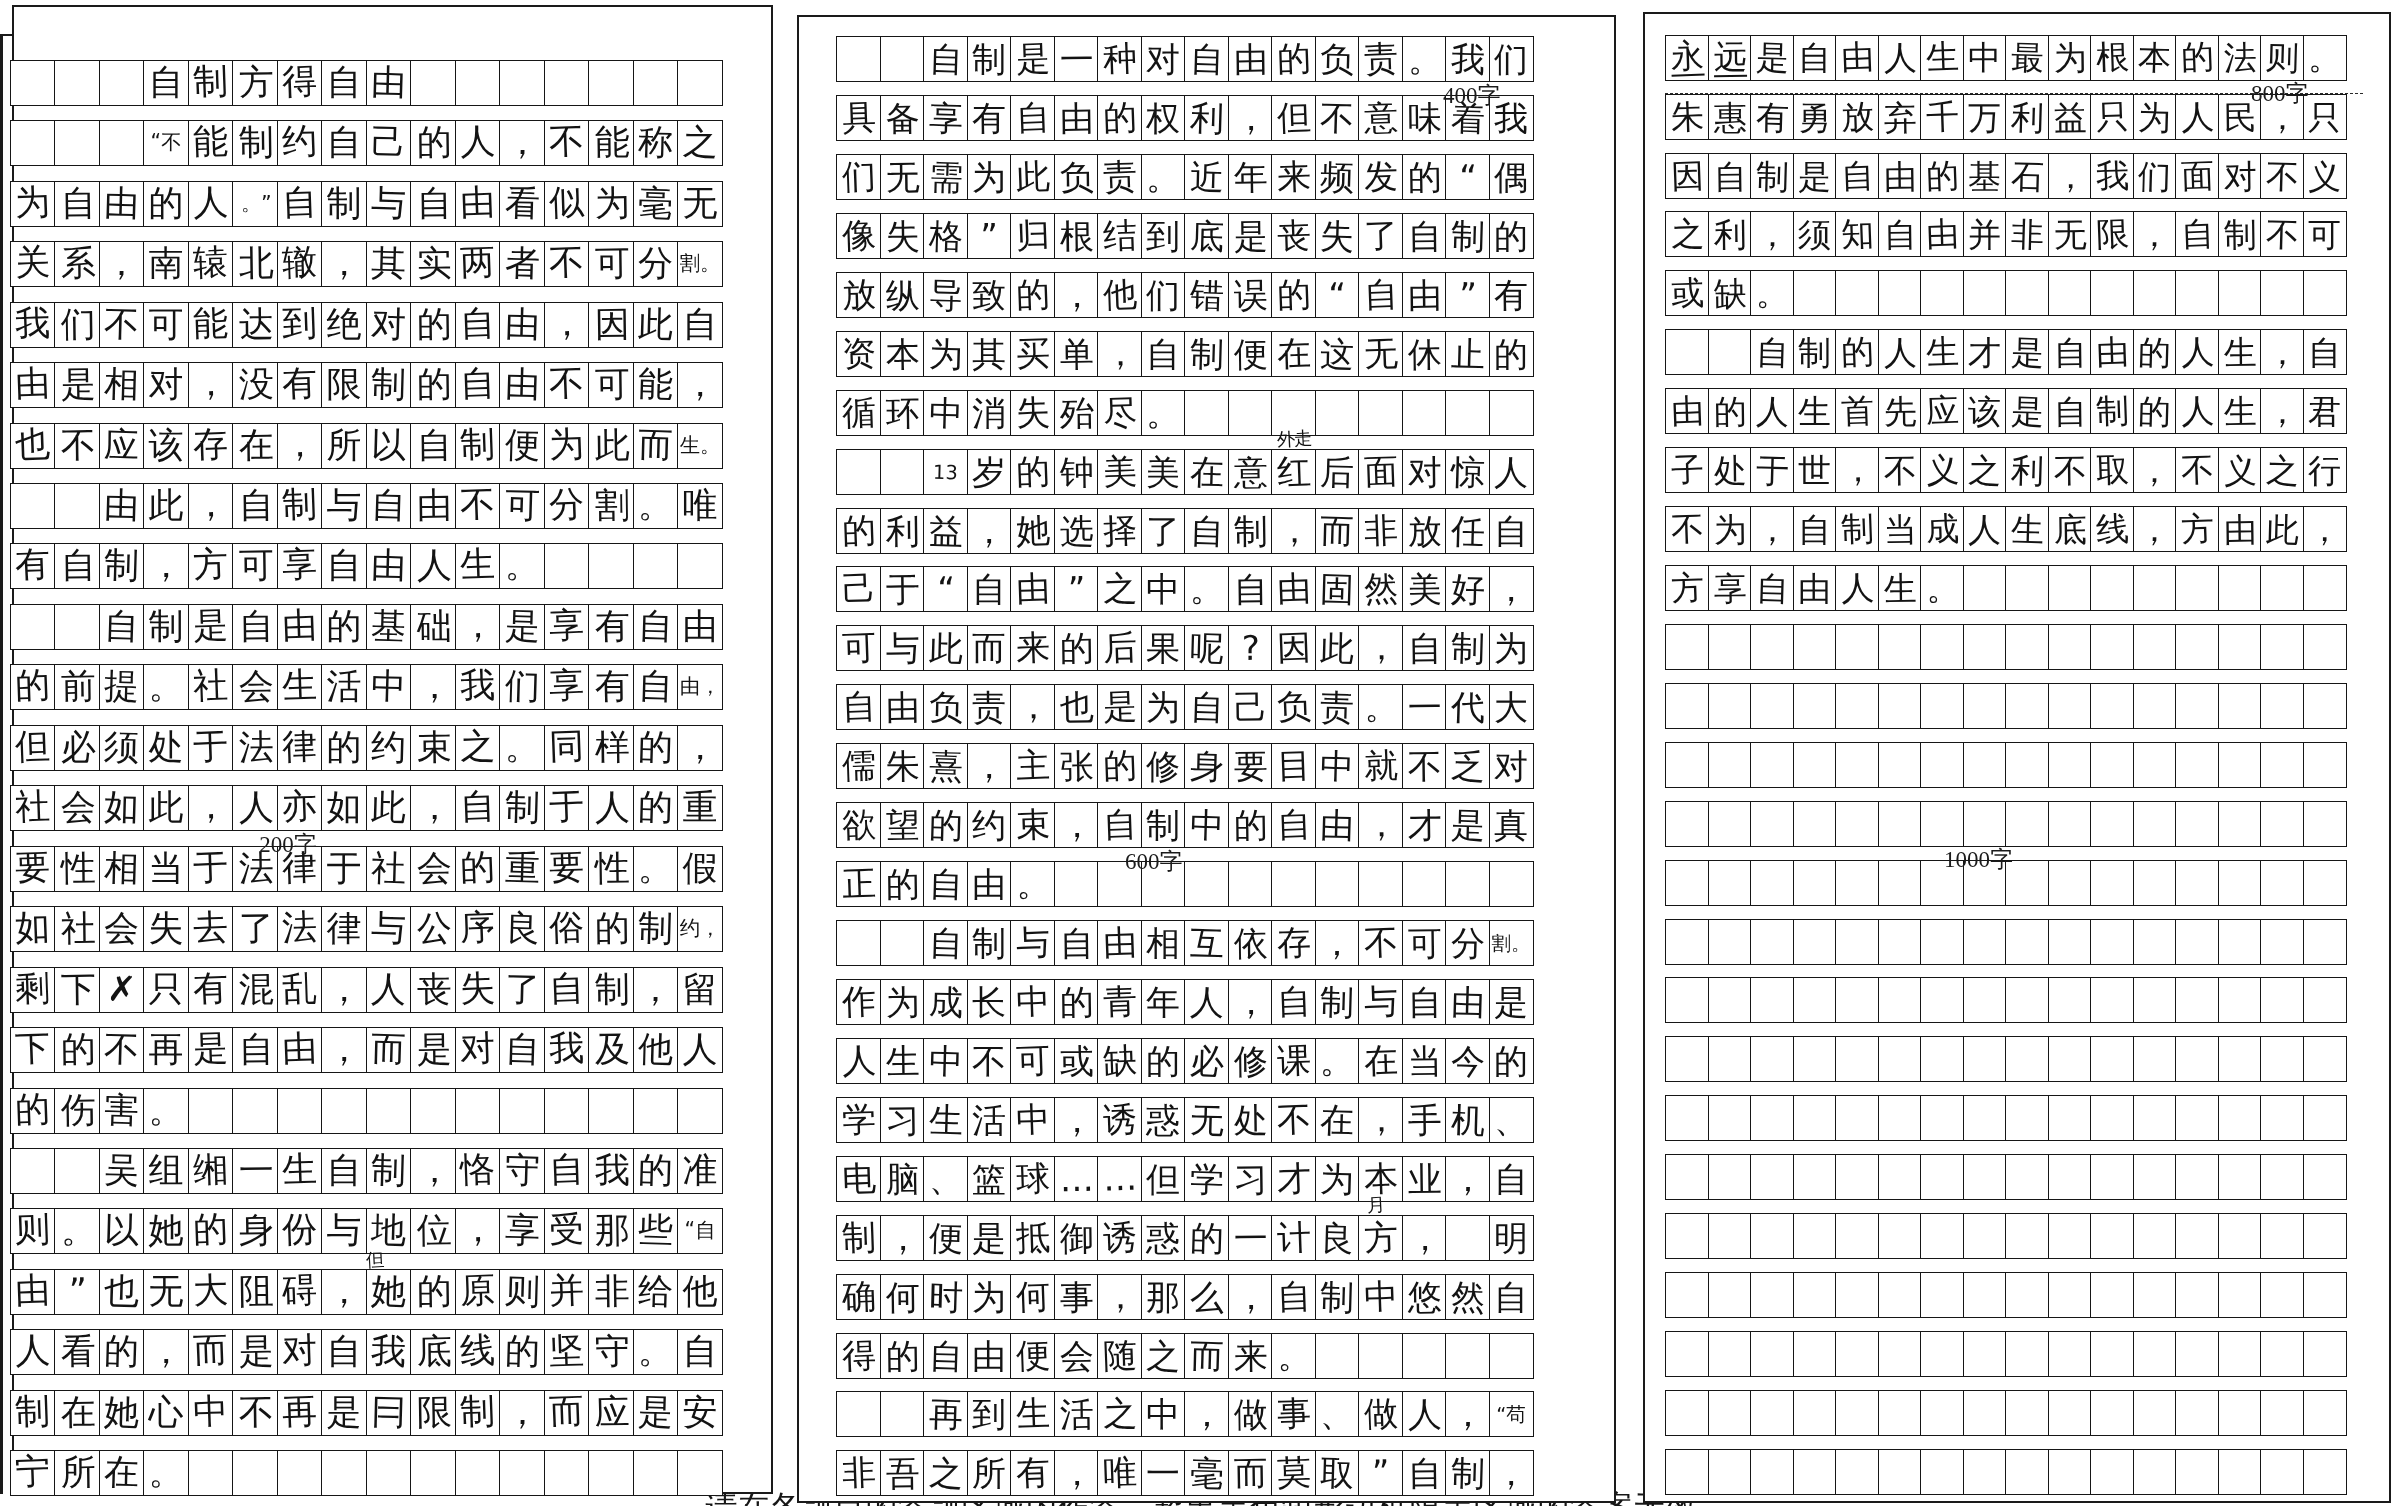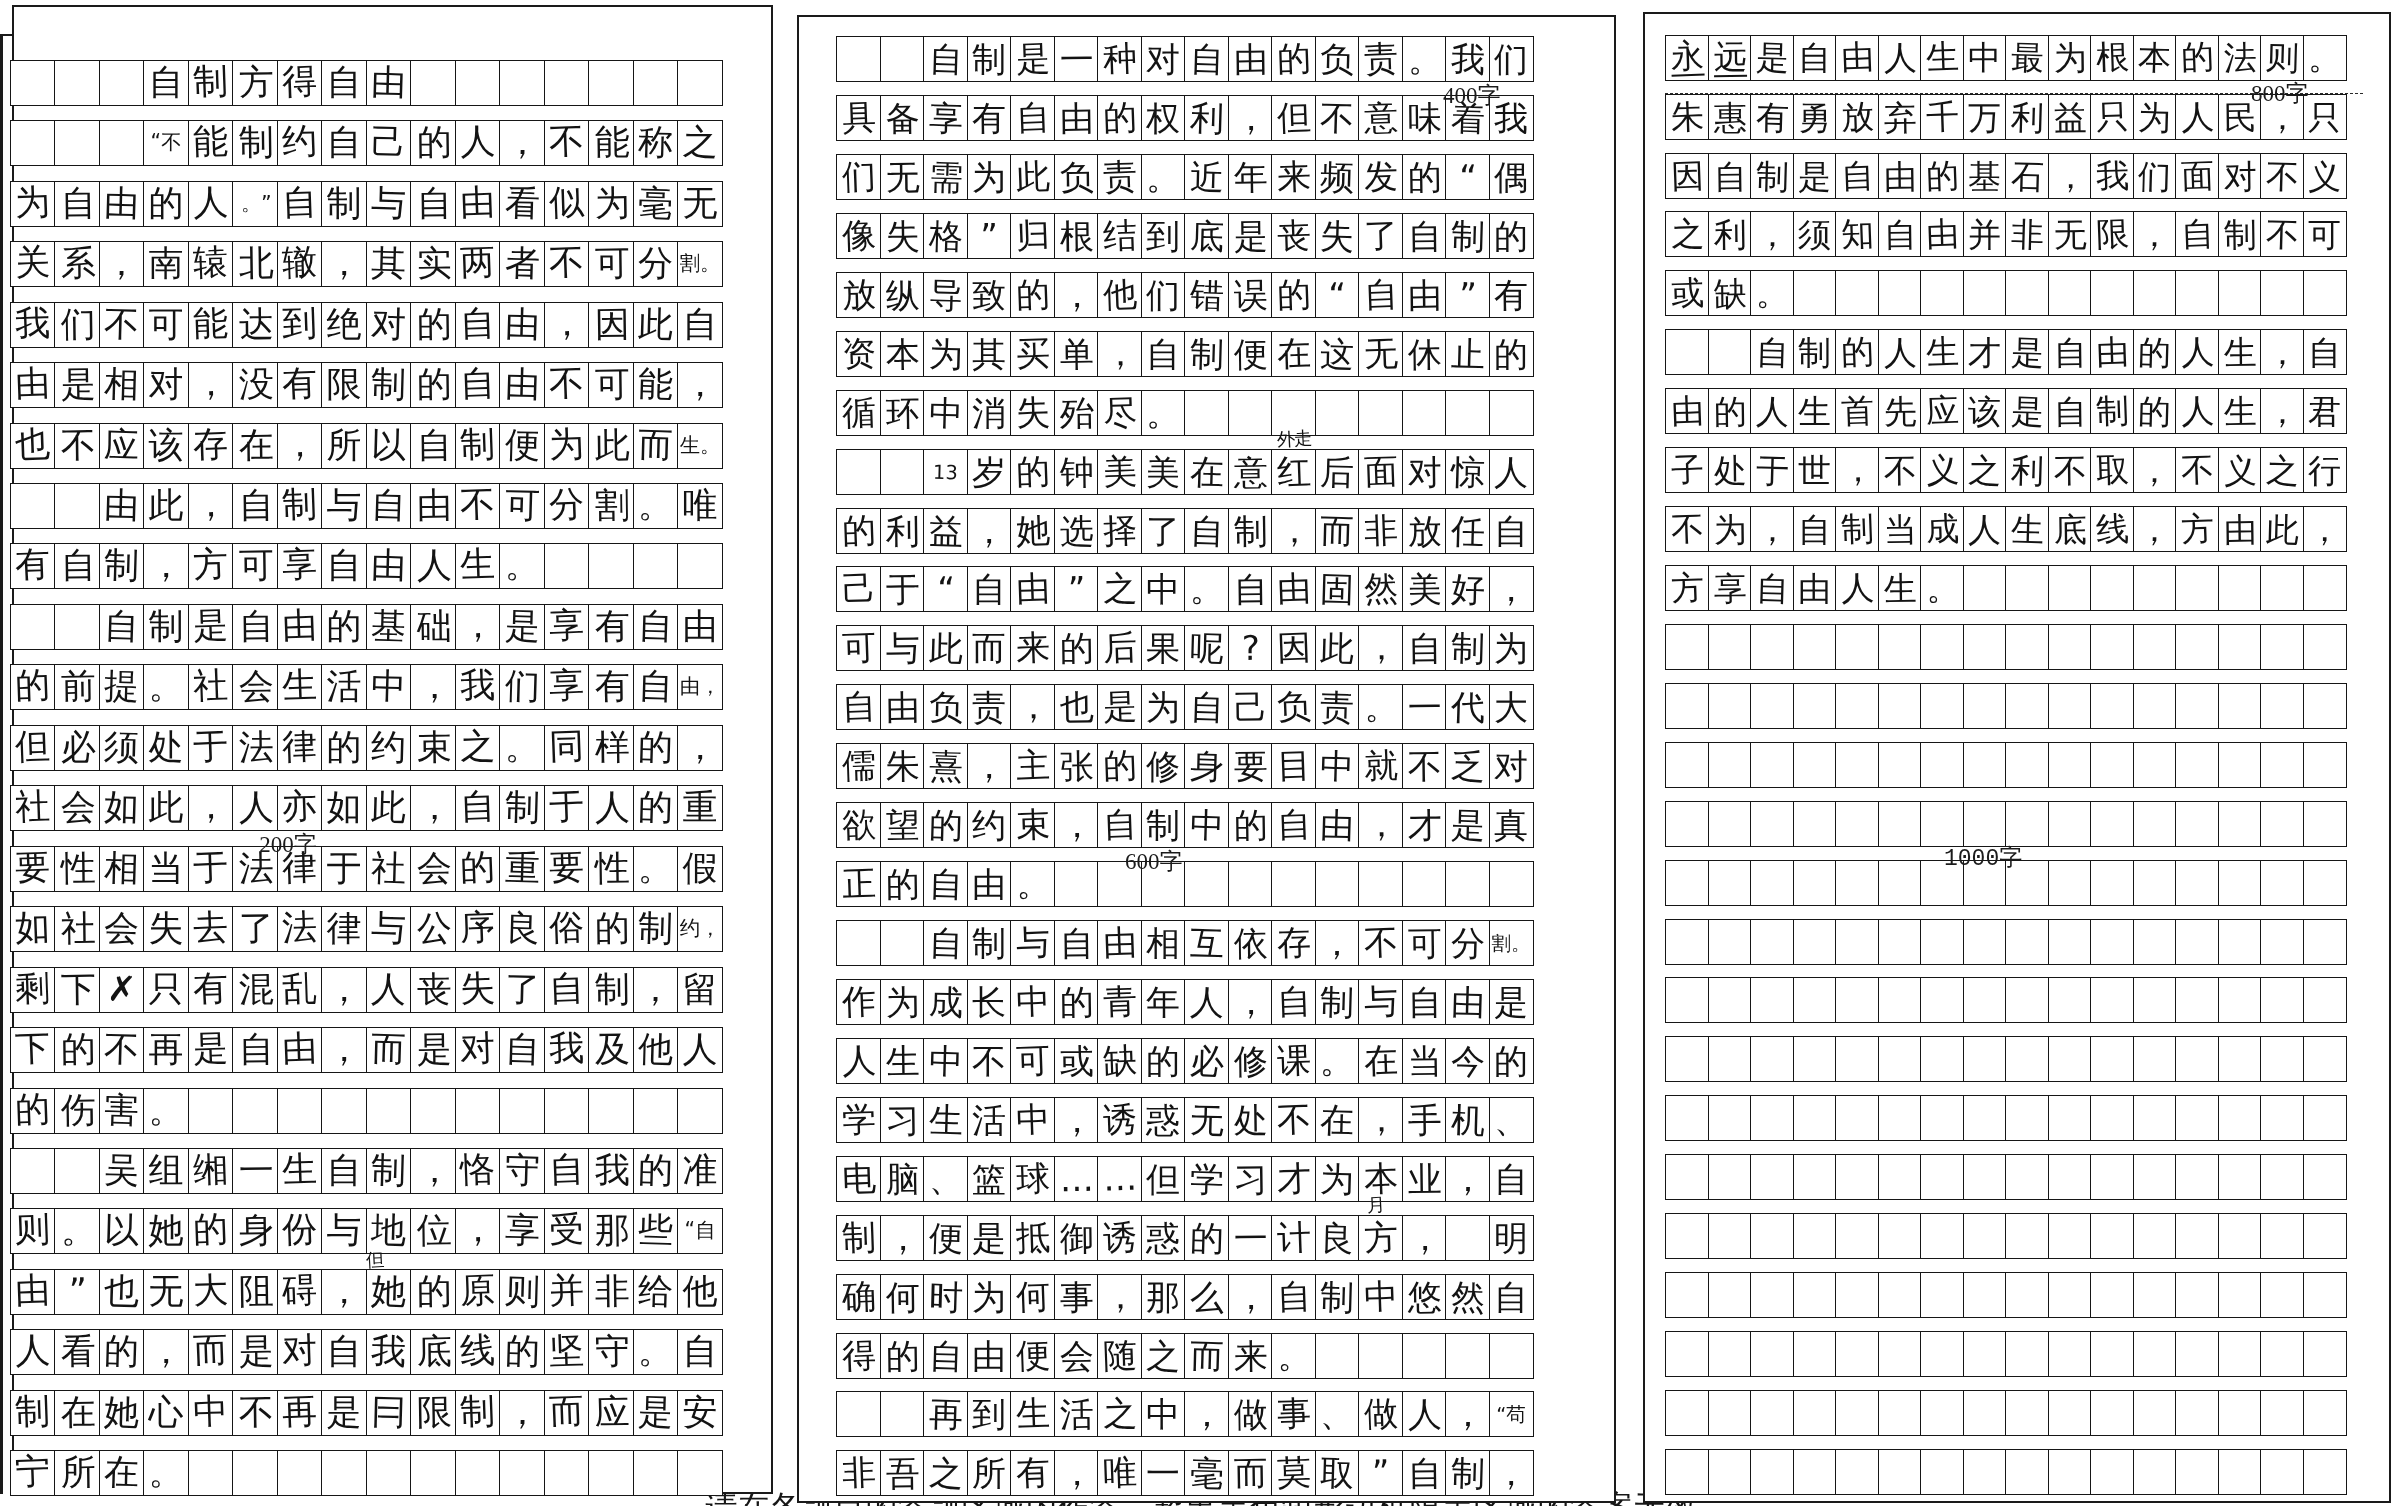--- a/index.html
+++ b/index.html
@@ -3068,16 +3068,16 @@
         <div class="cell" style="width: 44px;"></div>
         <div class="cell" style="width: 44px;"></div>
         <div class="cell" style="width: 44px;"></div>
         <div class="cell" style="width: 44px;"></div>
         <div class="cell" style="width: 44px;"></div>
         <div class="cell" style="width: 44px;"></div>
         <div class="cell" style="width: 44px;"></div>
       </div>
       <div class="dashline" style="left: 20px; top: 79px; width: 698px;"></div>
       <div class="marker" style="left: 606px; top: 68px;">800字</div>
-      <div class="marker" style="left: 299px; top: 834px; font-family: Liberation Mono, monospace;">1000字</div>
+      <div class="marker" style="left: 299px; top: 834px;">1000字</div>
     </div>
   </div>
 
 
 </body></html>

